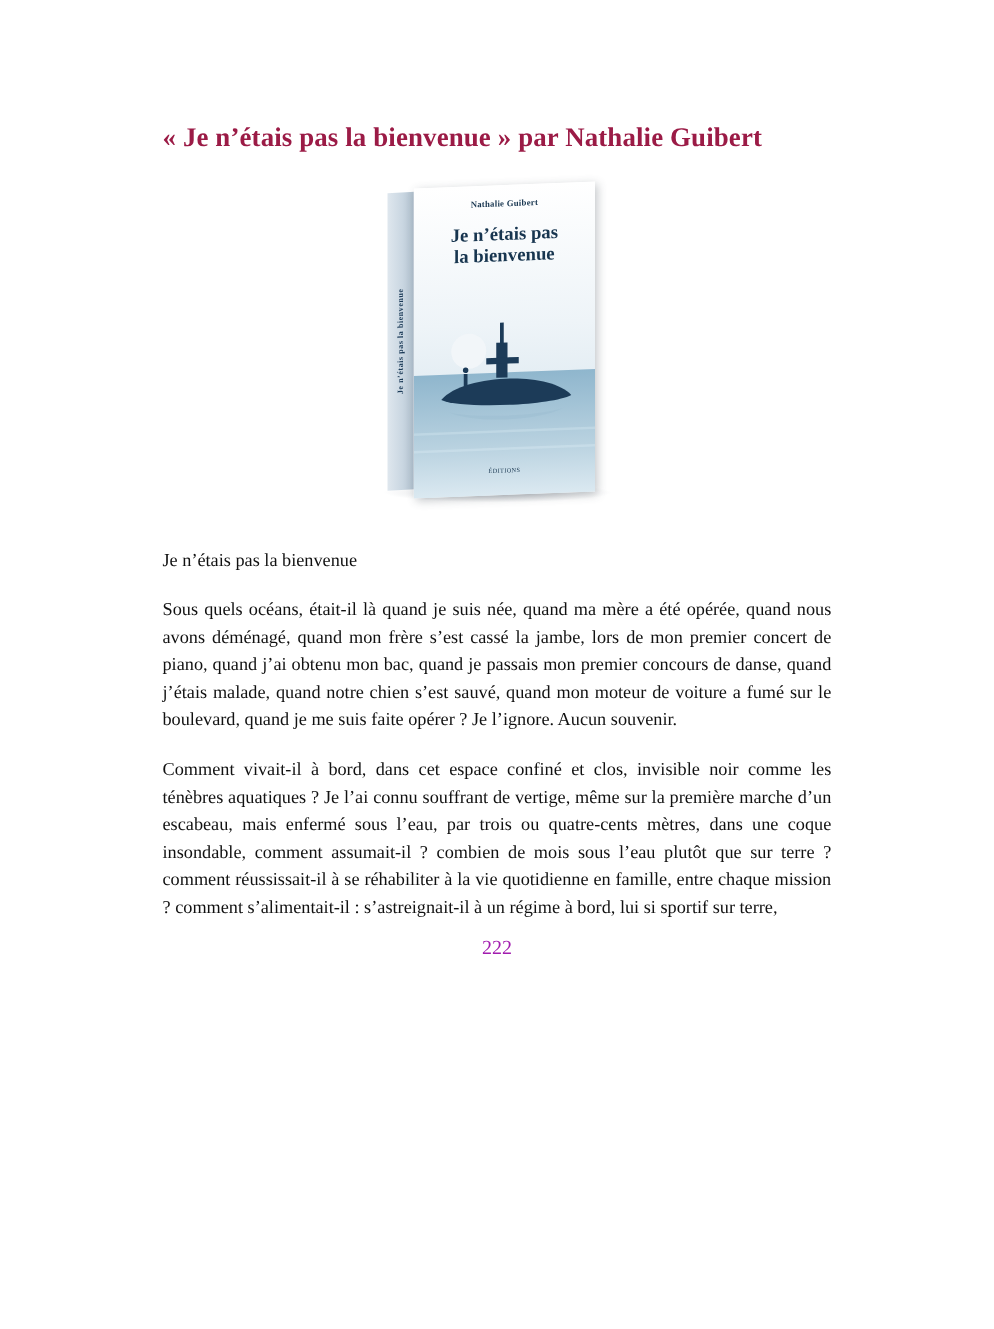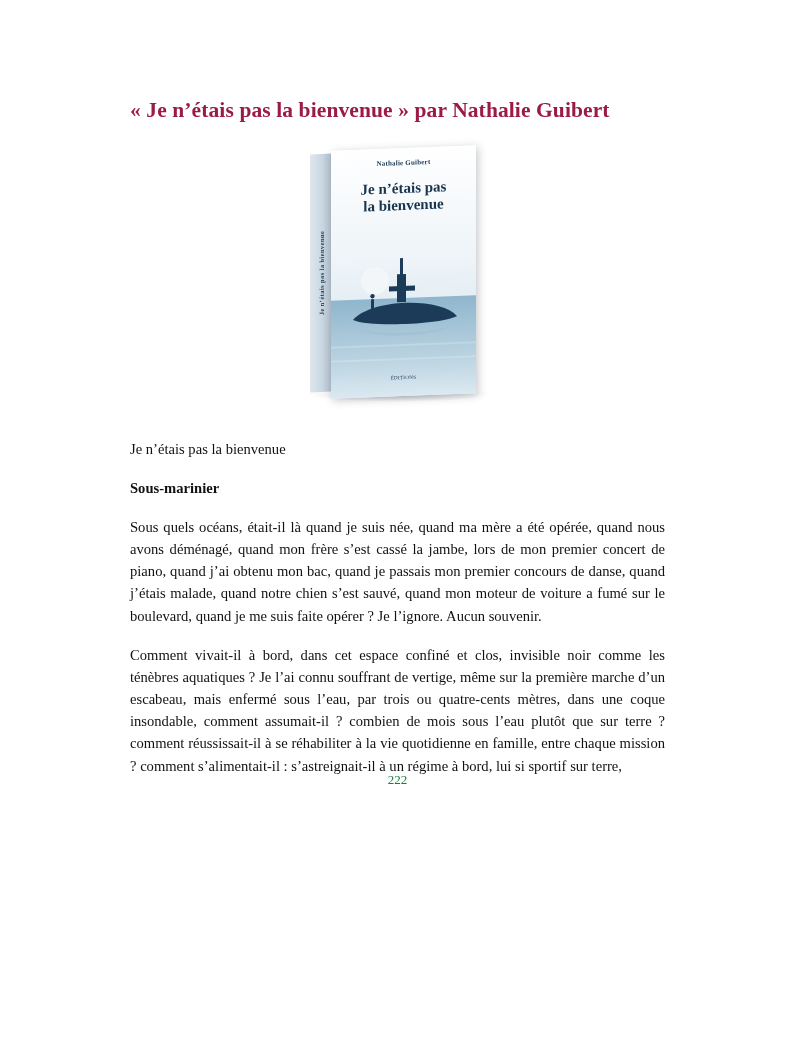--- a/index.html
+++ b/index.html
@@ -135,24 +135,24 @@
     text-align: left;
   }
   .body-text p.bold {
     font-weight: bold;
     text-align: left;
   }
   .page-number {
     position: absolute;
     left: 0;
     right: 0;
-    bottom: 16px;
-    text-align: center;
-    font-size: 13px;
-    color: #15803d;
+    bottom: 36px;
+    text-align: center;
+    font-size: 16px;
+    color: #a21caf;
     font-family: "Liberation Serif", serif;
   }
 </style>
 </head>
 <body>
 
 <div class="page">
 
   <div class="content">
 
@@ -199,21 +199,20 @@
 
           <div class="cover-author">Nathalie Guibert</div>
           <div class="cover-title">Je n’étais pas<br>la bienvenue</div>
           <div class="cover-pub">ÉDITIONS</div>
         </div>
       </div>
     </div>
 
     <div class="body-text">
       <p class="lead">Je n’étais pas la bienvenue</p>
-      <p class="bold">Sous-marinier</p>
       <p>Sous quels océans, était-il là quand je suis née, quand ma mère a été opérée, quand nous avons déménagé, quand mon frère s’est cassé la jambe, lors de mon premier concert de piano, quand j’ai obtenu mon bac, quand je passais mon premier concours de danse, quand j’étais malade, quand notre chien s’est sauvé, quand mon moteur de voiture a fumé sur le boulevard, quand je me suis faite opérer ? Je l’ignore. Aucun souvenir.</p>
       <p>Comment vivait-il à bord, dans cet espace confiné et clos, invisible noir comme les ténèbres aquatiques ? Je l’ai connu souffrant de vertige, même sur la première marche d’un escabeau, mais enfermé sous l’eau, par trois ou quatre-cents mètres, dans une coque insondable, comment assumait-il ? combien de mois sous l’eau plutôt que sur terre ? comment réussissait-il à se réhabiliter à la vie quotidienne en famille, entre chaque mission ?  comment s’alimentait-il : s’astreignait-il à un régime à bord, lui si sportif sur terre,</p>
     </div>
 
   </div>
 
   <div class="page-number">222</div>
 
 </div>
 

